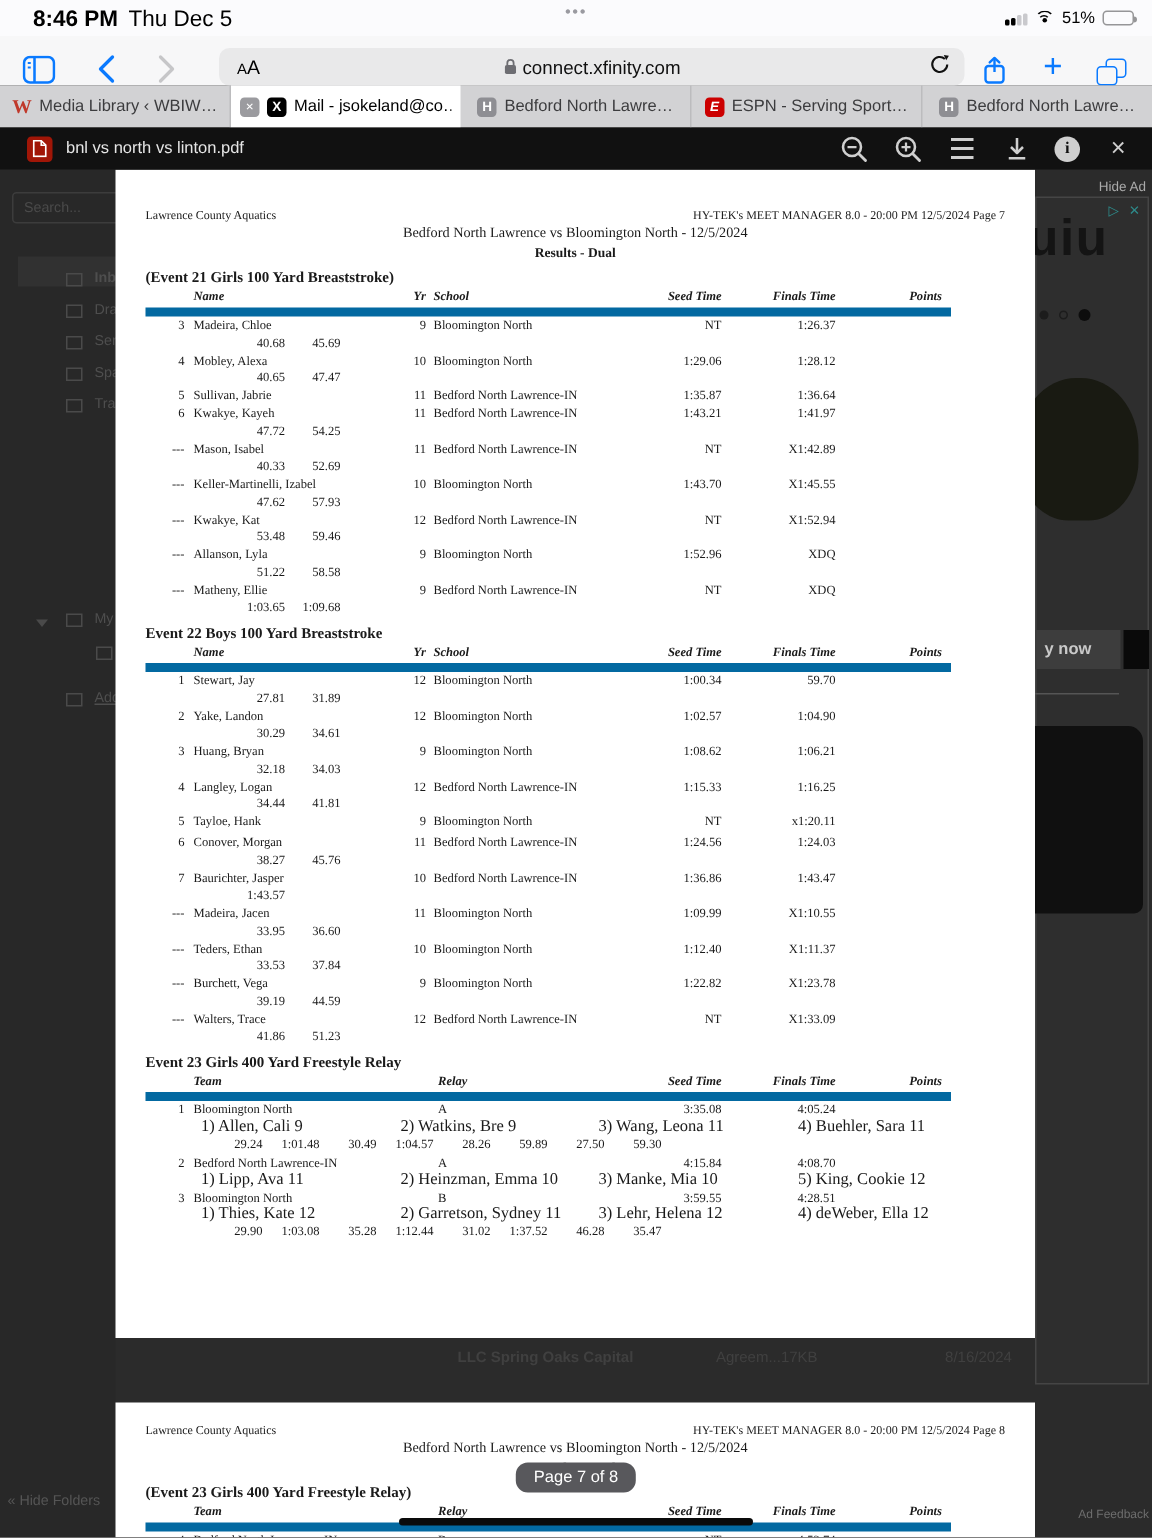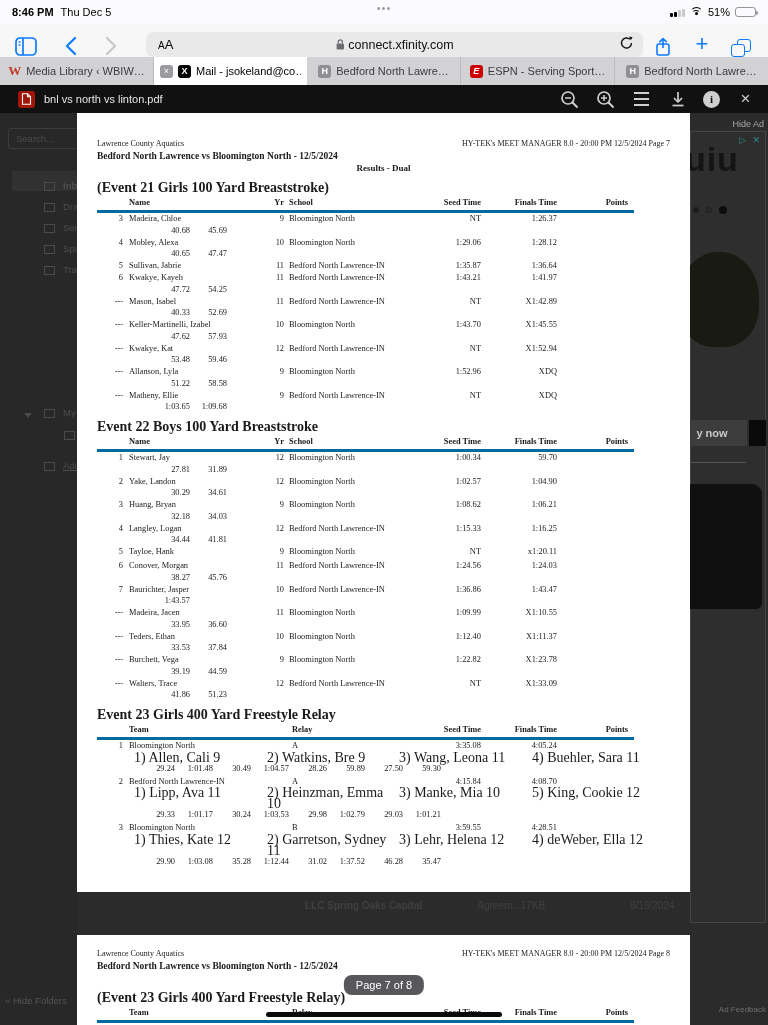--- a/index.html
+++ b/index.html
@@ -3,21 +3,21 @@
 <meta charset="utf-8">
 <style>
   * { margin:0; padding:0; box-sizing:border-box; }
   html,body { width:768px; height:1025px; overflow:hidden; }
   body { font-family:"Liberation Sans", sans-serif; background:#2b2b2b; }
   .screen { position:relative; width:768px; height:1025px; background:#2b2b2b; overflow:hidden; }
 
   
   .status-bar { position:absolute; top:0; left:0; width:768px; height:24px; background:#fbfbfd;
     display:flex; align-items:center; justify-content:space-between; padding:0 12px; z-index:40; }
-  .sb-left { display:flex; gap:7px; font-size:11px; color:#000; align-items:center; }
+  .sb-left { display:flex; gap:7px; font-size:15px; color:#000; align-items:center;margin-left:10px; }
   .sb-time { font-weight:bold; }
   .sb-center { position:absolute; left:50%; transform:translateX(-50%); top:2px; color:#9a9aa0; font-size:11px; letter-spacing:1px; }
   .sb-right { display:flex; align-items:center; gap:5px; }
   .cell-bars { display:flex; align-items:flex-end; gap:1.5px; height:9px; }
   .cell-bars i { width:2.5px; border-radius:1px; background:#c9c9cd; display:block; }
   .cell-bars i:nth-child(1){height:3.5px;background:#000;} .cell-bars i:nth-child(2){height:5px;background:#000;}
   .cell-bars i:nth-child(3){height:6.5px;} .cell-bars i:nth-child(4){height:8px;}
   .wifi { position:relative; width:13px; height:10px; overflow:hidden; }
   .wifi span { position:absolute; border:1.6px solid transparent; border-top-color:#000; border-radius:50%; }
   .wifi .w1 { width:13px; height:13px; left:0; top:0; }
@@ -121,36 +121,36 @@
   .jacket { position:absolute; left:-14px; top:352px; width:85px; height:125px; background:#101010;
     border-radius:14px 10px 6px 6px; }
   .ad-feedback { position:absolute; right:2px; top:892px; font-size:8px; color:#6e6e6e; }
 
   
   .pdf-page { position:absolute; left:77px; width:613px; background:#fff; color:#1a1a1a;
     font-family:"Liberation Serif", serif; }
   .page7 { top:0; height:779px; padding:26px 20px 0 20px; overflow:hidden; }
   .page8 { top:822px; height:203px; padding:14px 20px 0 20px; overflow:hidden; }
   .pdf-meta { display:flex; justify-content:space-between; font-size:8px; }
-  .pdf-title { text-align:left; font-weight:bold; font-size:9.5px; margin-top:3px; }
+  .pdf-title { text-align:center; font-weight:normal; font-size:9.5px; margin-top:3px; }
   .pdf-subtitle { text-align:center; font-weight:bold; font-size:9px; margin-top:2px; }
   .event { margin-top:7px; }
-  .event-title { font-weight:bold; font-size:14px; }
+  .event-title { font-weight:bold; font-size:10px; }
   .irow { display:grid; grid-template-columns:26px 6px 135px 20px 5px 130px 62px 76px 71px;
     font-size:8.4px; line-height:10.5px; margin-top:1.5px; width:537px; }
   .rrow { display:grid; grid-template-columns:26px 6px 135px 155px 62px 76px 71px;
     font-size:8.4px; line-height:10.5px; margin-top:1.5px; width:537px; }
-  .thead { font-weight:bold; border-bottom:3px solid #0369a1; padding-bottom:1px; margin-top:2px; }
+  .thead { font-weight:bold; border-bottom:6px solid #0369a1; padding-bottom:1px; margin-top:2px;font-style:italic; }
   .c-place { text-align:right; } .c-yr { text-align:right; }
   .c-seed, .c-finals, .c-points { text-align:right; }
   .c-relay { padding-left:28px; }
   .splits { padding-left:56px; font-size:8.4px; line-height:11px; margin-bottom:2px; }
   .splits span { display:inline-block; width:37px; text-align:right; }
   .swimmers { display:grid; grid-template-columns:133px 132px 133px 140px; padding-left:37px;
-    font-size:14px; line-height:11px; }
+    font-size:11px; line-height:11px; }
   .rsplits { display:grid; grid-template-columns:repeat(8, 38px); padding-left:40px;
     font-size:8.4px; line-height:11px; margin-bottom:3px; }
   .rsplits span { text-align:right; }
 
   
   .page-badge { position:absolute; left:50%; transform:translateX(-50%); top:862px; background:#58585c;
     color:#fff; font-size:11px; padding:4px 12px; border-radius:8px; z-index:30; font-family:"Liberation Sans",sans-serif; }
   .home-indicator { position:absolute; left:50%; transform:translateX(-50%); top:1012px; width:236px;
     height:5px; background:#0a0a0a; border-radius:3px; z-index:50; }
 </style>
@@ -684,30 +684,20 @@
               <span class="c-seed">4:15.84</span>
               <span class="c-finals">4:08.70</span>
               <span class="c-points"></span>
             </div>
             <div class="swimmers">
               <span>1) Lipp, Ava 11</span>
               <span>2) Heinzman, Emma 10</span>
               <span>3) Manke, Mia 10</span>
               <span>5) King, Cookie 12</span>
             </div>
-            <div class="rsplits">
-              <span>29.33</span>
-              <span>1:01.17</span>
-              <span>30.24</span>
-              <span>1:03.53</span>
-              <span>29.98</span>
-              <span>1:02.79</span>
-              <span>29.03</span>
-              <span>1:01.21</span>
-            </div>
             <div class="rrow">
               <span class="c-place">3</span>
               <span></span>
               <span class="c-name">Bloomington North</span>
               <span class="c-relay">B</span>
               <span class="c-seed">3:59.55</span>
               <span class="c-finals">4:28.51</span>
               <span class="c-points"></span>
             </div>
             <div class="swimmers">

